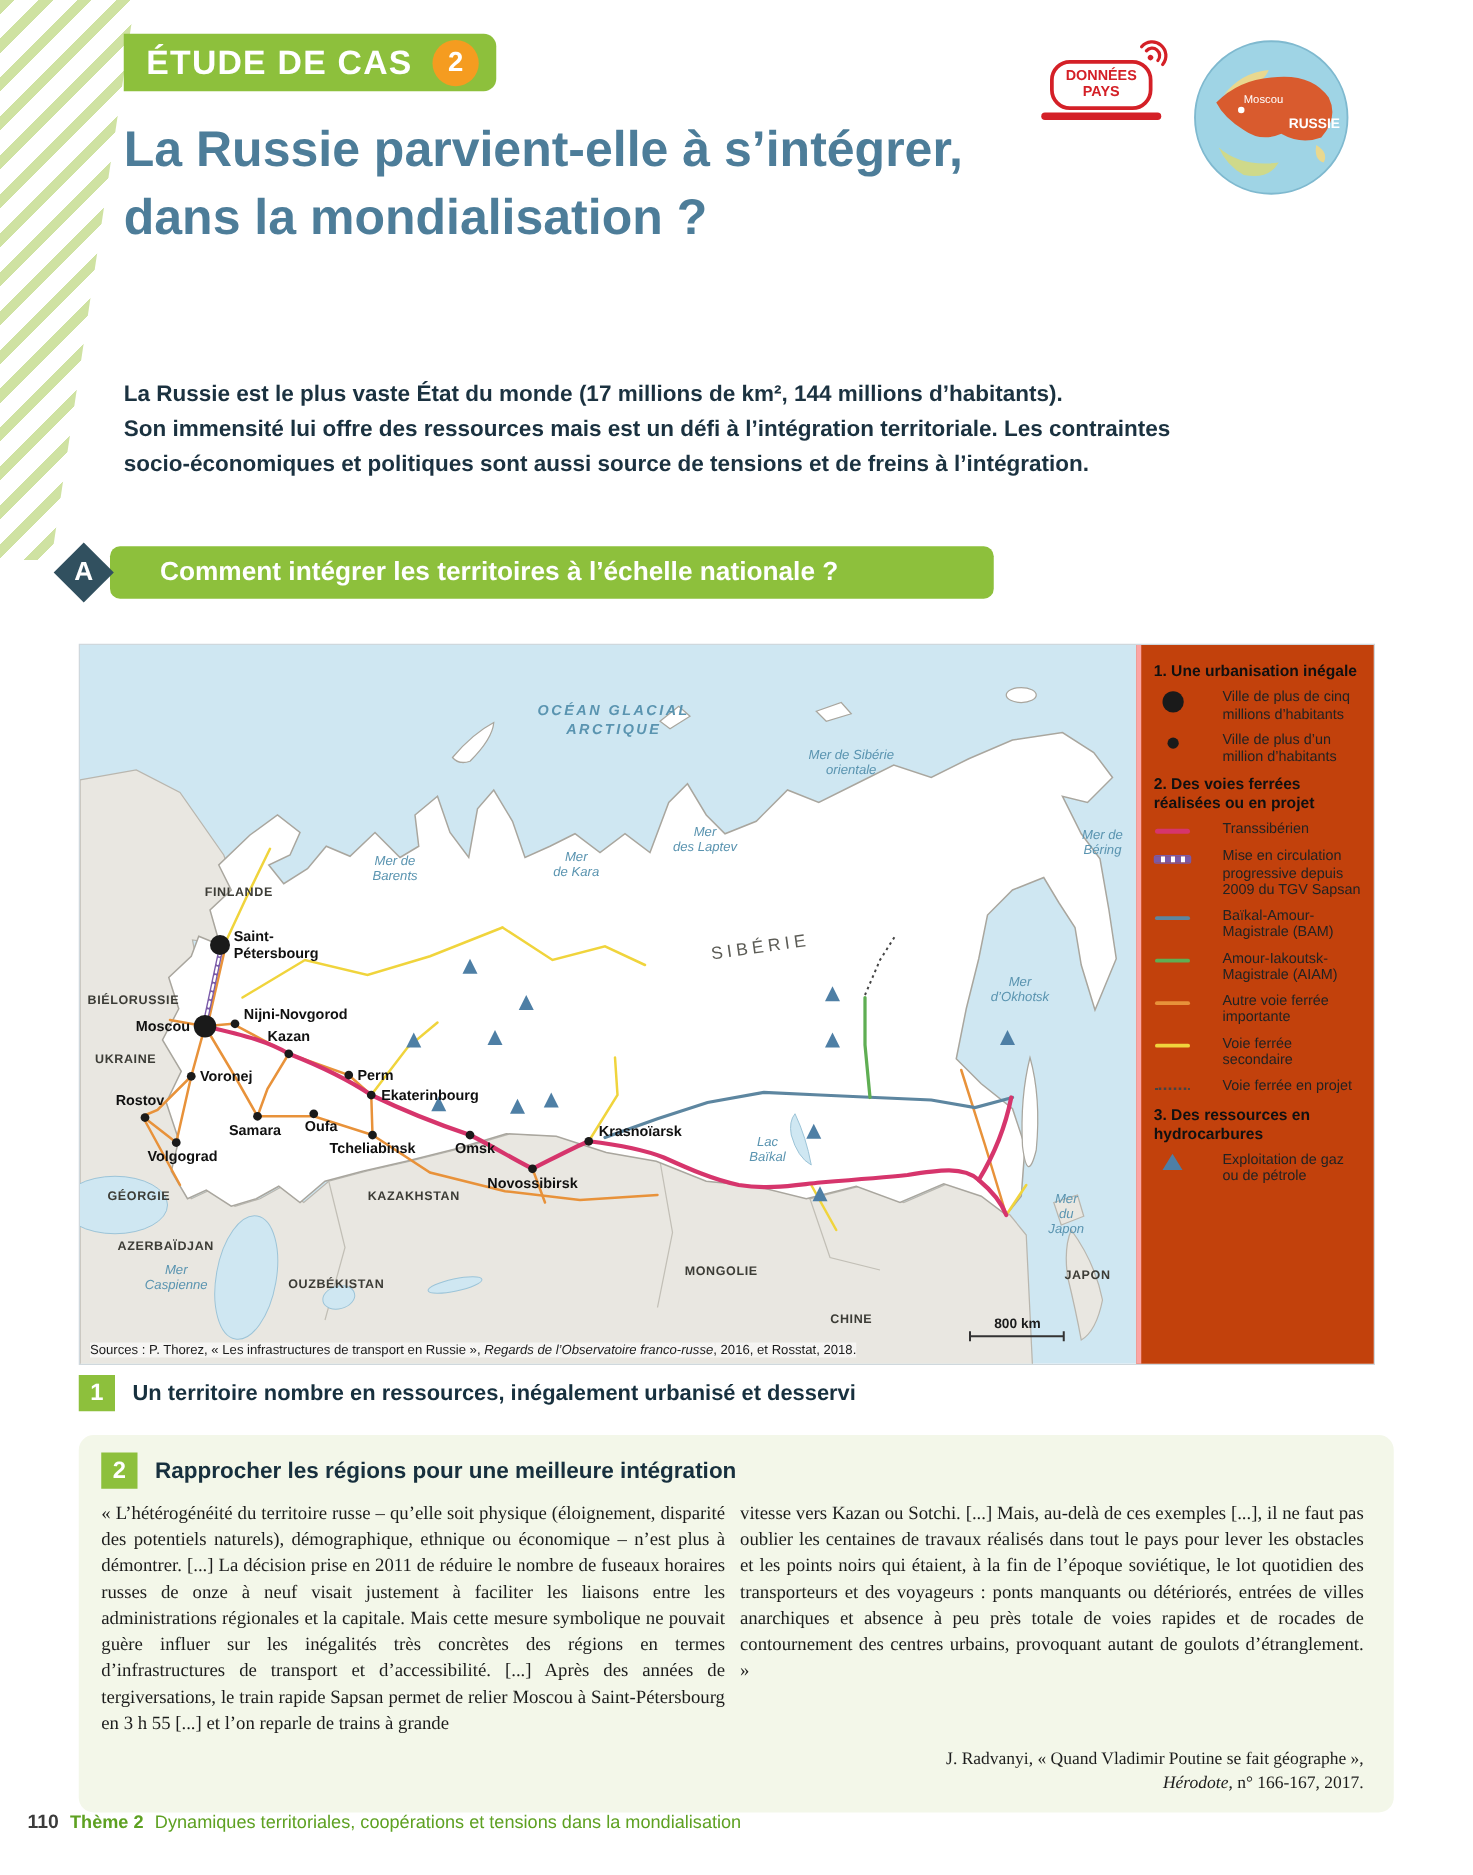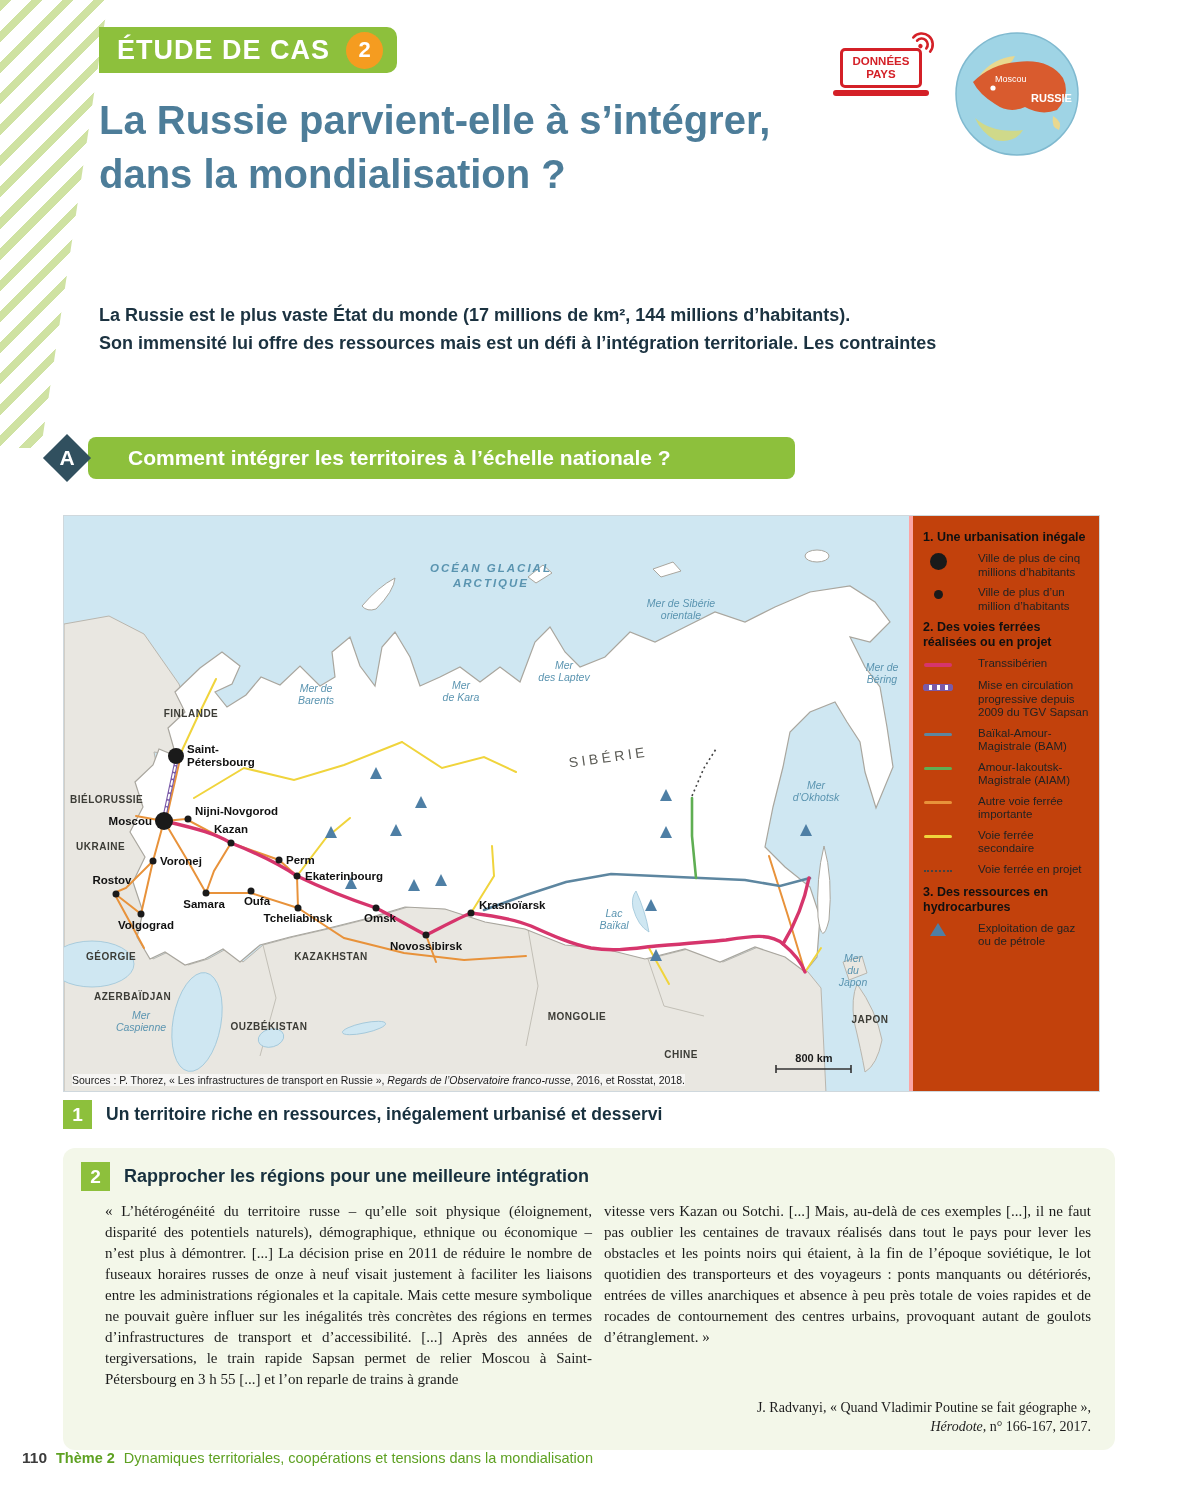--- a/index.html
+++ b/index.html
@@ -14,21 +14,21 @@
   
   .kicker{position:absolute;left:99px;top:27px;height:46px;display:flex;align-items:center;
     background:#8dc03c;border-radius:0 10px 10px 0;padding:0 14px 0 18px;gap:16px;z-index:2;}
   .kicker-label{color:#fff;font-weight:bold;font-size:27px;letter-spacing:1px;}
   .kicker-num{width:37px;height:37px;border-radius:50%;background:#f59c20;color:#fff;
     font-weight:bold;font-size:22px;display:flex;align-items:center;justify-content:center;}
 
   
   .badge{position:absolute;left:840px;top:48px;width:82px;z-index:2;}
   .badge .wifi{position:absolute;right:-16px;top:-18px;}
-  .badge .screen{border:3.5px solid #d42027;border-radius:5px;padding:4px 2px;text-align:center;
+  .badge .screen{border:3.5px solid #d42027;border-radius:16px;padding:4px 2px;text-align:center;
     color:#d42027;font-weight:bold;font-size:11.5px;line-height:13px;background:#fff;}
   .badge .base{height:6px;background:#d42027;border-radius:3px;margin:2px -7px 0;}
 
   .globe{position:absolute;left:953px;top:30px;z-index:2;}
 
   
   .title{position:absolute;left:99px;top:93px;color:#4d7d99;font-weight:bold;
     font-size:40px;line-height:54px;z-index:2;}
   .intro{position:absolute;left:99px;top:301px;color:#1b3240;font-weight:bold;
     font-size:18px;line-height:28px;}
@@ -81,21 +81,21 @@
   
   .numbox{width:29px;height:29px;background:#8dc03c;color:#fff;font-weight:bold;font-size:19px;
     display:flex;align-items:center;justify-content:center;flex:0 0 29px;}
   .caption1{position:absolute;left:63px;top:1100px;display:flex;align-items:center;gap:14px;}
   .caption1 .txt{font-weight:bold;font-size:17.5px;color:#17303e;}
 
   .doc2{position:absolute;left:63px;top:1148px;width:1052px;background:#f3f7e9;border-radius:12px;
     padding:14px 24px 14px 18px;box-sizing:border-box;}
   .doc2-head{display:flex;align-items:center;gap:14px;margin-bottom:10px;}
   .doc2-head .txt{font-weight:bold;font-size:18px;color:#17303e;}
-  .doc2-cols{display:flex;gap:12px;margin-left:24px;}
+  .doc2-cols{display:flex;gap:12px;}
   .doc2-col{flex:1;font-family:"Liberation Serif",serif;font-size:15px;line-height:21px;
     text-align:justify;color:#1c1c1c;}
   .attribution{margin-top:8px;text-align:right;font-family:"Liberation Serif",serif;
     font-size:14px;line-height:19px;color:#1c1c1c;}
   .attribution i{}
 
   .footer{position:absolute;left:22px;top:1449px;display:flex;align-items:baseline;gap:9px;font-size:14.5px;}
   .footer .pg{color:#3c3c3c;font-weight:bold;font-size:15.5px;}
   .footer .th{color:#5ea122;font-weight:bold;}
   .footer .tx{color:#5ea122;}
@@ -143,20 +143,21 @@
   </div>
 
   <div class="title">
     <div>La Russie parvient-elle à s’intégrer,</div>
     <div>dans la mondialisation ?</div>
   </div>
 
   <div class="intro">
     <div>La Russie est le plus vaste État du monde (17 millions de km², 144 millions d’habitants).</div>
     <div>Son immensité lui offre des ressources mais est un défi à l’intégration territoriale. Les contraintes</div>
+    <div>socio-économiques et politiques sont aussi source de tensions et de freins à l’intégration.</div>
   </div>
 
   <div class="section-a">
     <div class="a-banner">
       <span>Comment intégrer les territoires à l’échelle nationale ?</span>
     </div>
     <div class="a-diamond">
       <span>A</span>
     </div>
   </div>
@@ -407,21 +408,21 @@
         <span class="sym">
             <span class="tri-swatch"></span>
           </span>
         <span class="lbl">Exploitation de gaz ou de pétrole</span>
       </div>
     </aside>
   </div>
 
   <div class="caption1">
     <div class="numbox">1</div>
-    <div class="txt">Un territoire riche en ressources, inégalement urbanisé et desservi</div>
+    <div class="txt">Un territoire nombre en ressources, inégalement urbanisé et desservi</div>
   </div>
 
   <div class="doc2">
     <div class="doc2-head">
       <div class="numbox">2</div>
       <div class="txt">Rapprocher les régions pour une meilleure intégration</div>
     </div>
     <div class="doc2-cols">
       <div class="doc2-col">« L’hétérogénéité du territoire russe – qu’elle soit physique (éloignement, disparité des potentiels naturels), démographique, ethnique ou économique – n’est plus à démontrer. [...] La décision prise en 2011 de réduire le nombre de fuseaux horaires russes de onze à neuf visait justement à faciliter les liaisons entre les administrations régionales et la capitale. Mais cette mesure symbolique ne pouvait guère influer sur les inégalités très concrètes des régions en termes d’infrastructures de transport et d’accessibilité. [...] Après des années de tergiversations, le train rapide Sapsan permet de relier Moscou à Saint-Pétersbourg en 3 h 55 [...] et l’on reparle de trains à grande</div>
       <div class="doc2-col">vitesse vers Kazan ou Sotchi. [...] Mais, au-delà de ces exemples [...], il ne faut pas oublier les centaines de travaux réalisés dans tout le pays pour lever les obstacles et les points noirs qui étaient, à la fin de l’époque soviétique, le lot quotidien des transporteurs et des voyageurs : ponts manquants ou détériorés, entrées de villes anarchiques et absence à peu près totale de voies rapides et de rocades de contournement des centres urbains, provoquant autant de goulots d’étranglement. »</div>

